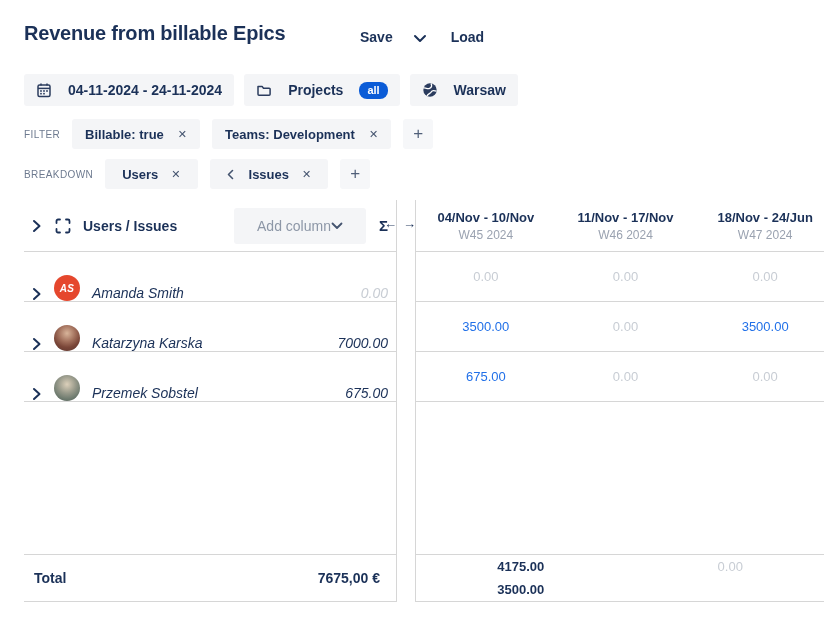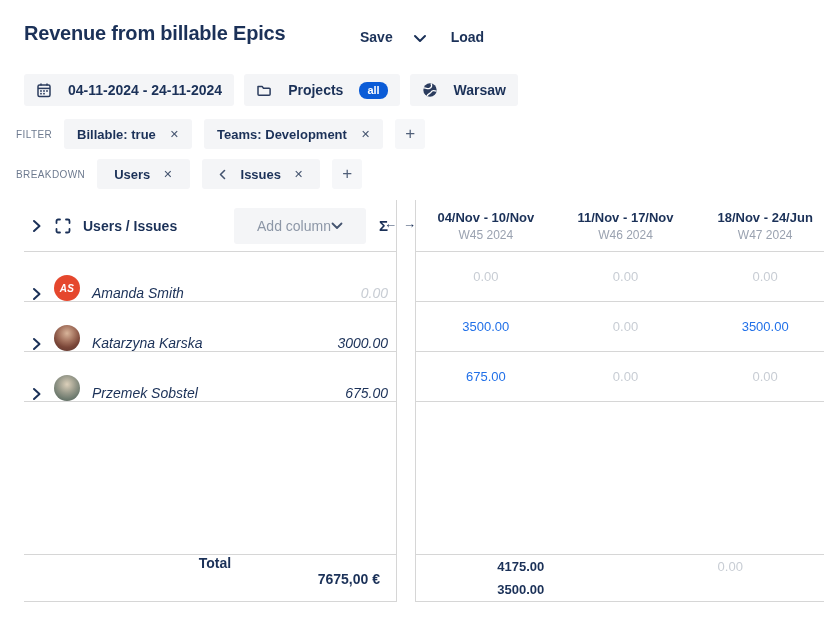--- a/index.html
+++ b/index.html
@@ -19,21 +19,21 @@
   .tbtn {
     height:32px; display:inline-flex; align-items:center; gap:16px; padding:0 12px;
     background:var(--chip-bg,#f4f5f7); border-radius:3px; font-size:14px; font-weight:600;
     color:var(--navy,#1b3158); cursor:pointer; white-space:nowrap;
   }
   .badge {
     background:var(--badge-blue,#0b5cd7); color:#fff; font-size:11px; font-weight:700;
     border-radius:8px; padding:2px 8px; line-height:13px;
   }
   
-  .chip-row { position:absolute; left:16px; display:flex; align-items:center; }
+  .chip-row { position:absolute; left:24px; display:flex; align-items:center; }
   .row-filter { top:119px; }
   .row-breakdown { top:159px; }
   .chip-row-label { font-size:10px; letter-spacing:0.4px; color:var(--gray-label,#6d7a8f); margin-right:12px; }
   .chip {
     height:30px; display:inline-flex; align-items:center; gap:14px; padding:0 13px;
     background:var(--chip-bg,#f4f5f7); border-radius:3px; font-size:13px; font-weight:600;
     color:var(--navy,#1b3158); margin-right:12px; cursor:pointer; white-space:nowrap;
   }
   .chip.wide { padding:0 17px; gap:13px; }
   .chip .close { font-size:11px; font-weight:400; color:#44546f; cursor:pointer; }
@@ -47,21 +47,21 @@
     position:absolute; left:24px; top:200px; width:373px;
     border-right:1px solid var(--border,#d6d6d6);
   }
   .pane-right {
     position:absolute; left:399px; top:200px; width:421px;
     border-left:1px solid var(--border,#d6d6d6); border-right:1px solid var(--border,#d6d6d6);margin-left:16px;
   }
   .l-header { height:52px; display:flex; align-items:center; border-bottom:1px solid var(--border,#d6d6d6); }
   .l-row    { height:50px; display:flex; align-items:flex-end; border-bottom:1px solid var(--border,#d6d6d6);font-style:italic; }
   .l-filler { height:152px; }
-  .l-total  { height:48px; display:flex; align-items:center; border-top:1px solid var(--border,#d6d6d6); border-bottom:1px solid var(--border,#d6d6d6);flex-direction:column; }
+  .l-total  { height:48px; display:flex; align-items:center; border-top:1px solid var(--border,#d6d6d6); border-bottom:1px solid var(--border,#d6d6d6); }
   .chev { display:flex; margin-left:8px; cursor:pointer; flex:0 0 auto; }
   .bracket-icon { display:flex; margin-left:13px; cursor:pointer; }
   .corner-title { margin-left:12px; font-size:14px; font-weight:700; }
   .add-col {
     margin-left:auto; width:132px; height:36px; display:flex; align-items:center; justify-content:center;
     padding:0 10px; background:var(--chip-bg,#f4f5f7); border-radius:3px; cursor:pointer;
   }
   .add-col span { font-size:14px; color:var(--gray-placeholder,#8d97a7); }
   .sigma { margin:0 8px 0 13px; font-size:15px; font-weight:700; color:var(--navy,#1b3158); cursor:pointer; }
   .resize-ctl {
@@ -221,21 +221,21 @@
     </div>
 
     <div class="l-row">
       <span class="chev">
         <svg width="10" height="14" viewBox="0 0 10 14">
             <polyline points="2,2 7.5,7 2,12" fill="none" stroke="#1b3158" stroke-width="2" stroke-linecap="round" stroke-linejoin="round"></polyline>
           </svg>
       </span>
       <span class="avatar photo-k"></span>
       <span class="row-name">Katarzyna Karska</span>
-      <span class="row-total">3000.00</span>
+      <span class="row-total">7000.00</span>
     </div>
 
     <div class="l-row">
       <span class="chev">
         <svg width="10" height="14" viewBox="0 0 10 14">
             <polyline points="2,2 7.5,7 2,12" fill="none" stroke="#1b3158" stroke-width="2" stroke-linecap="round" stroke-linejoin="round"></polyline>
           </svg>
       </span>
       <span class="avatar photo-p"></span>
       <span class="row-name">Przemek Sobstel</span>

